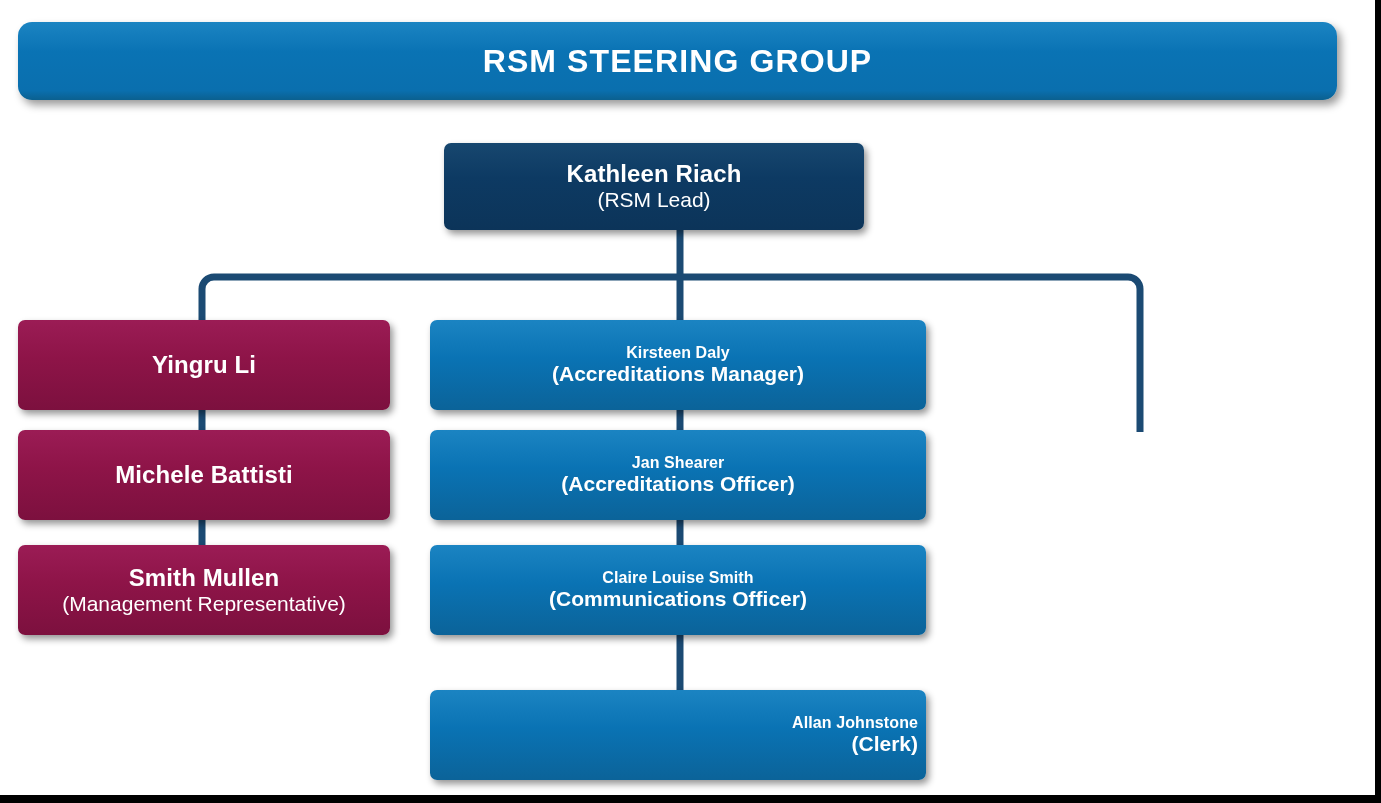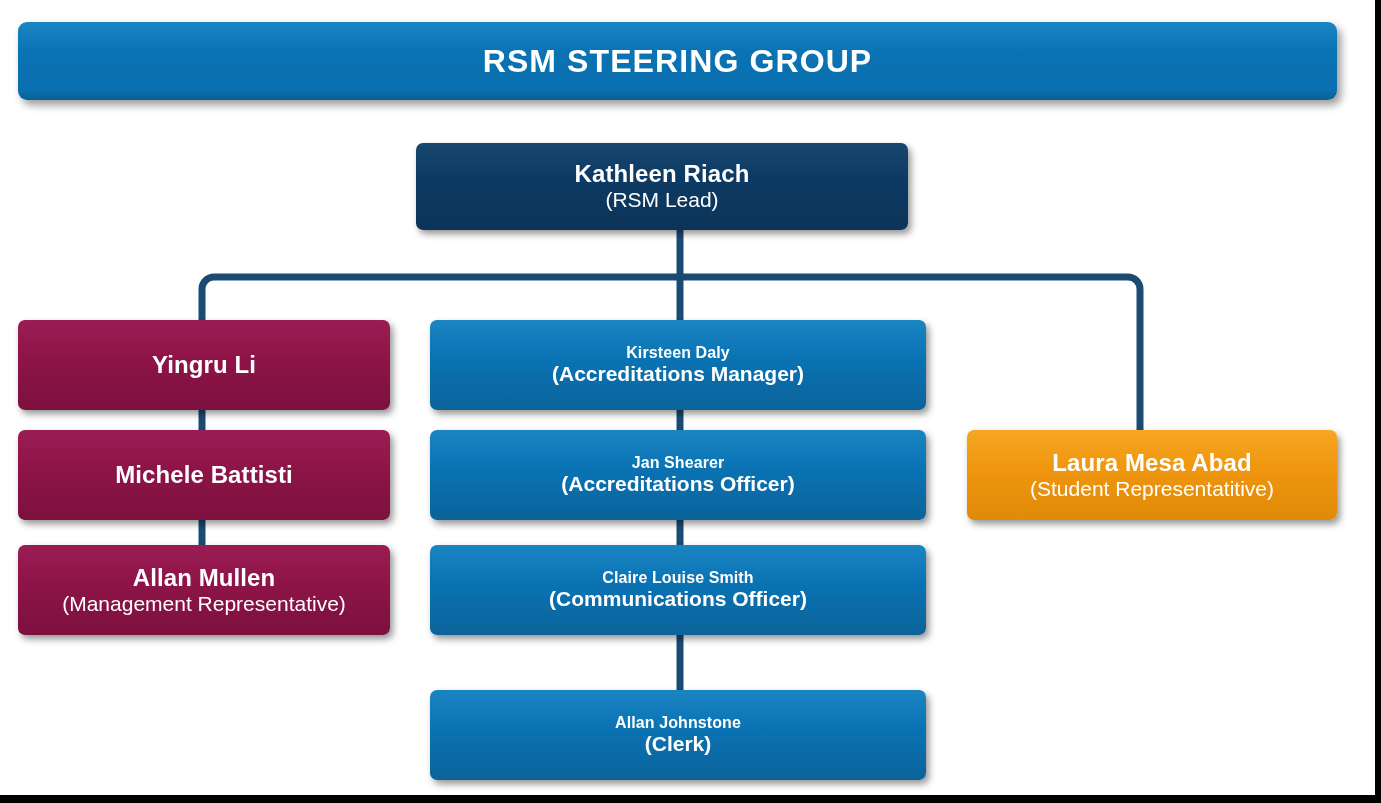--- a/index.html
+++ b/index.html
@@ -71,21 +71,21 @@
     font-weight: normal;
   }
 
   
   .banner {
     position: absolute;
     left: 18px;
     top: 22px;
     width: 1319px;
     height: 78px;
-    border-radius: 9px;
+    border-radius: 14px;
     background: linear-gradient(180deg, #1b84c2 0%, #0a73b4 38%, #0a6fae 88%, #0b608f 100%);
     box-shadow: 4px 5px 9px rgba(0, 0, 0, 0.40);
     display: flex;
     align-items: center;
     justify-content: center;
     color: #ffffff;
     font-size: 32px;
     font-weight: bold;
     letter-spacing: 1.1px;
   }
@@ -100,23 +100,23 @@
   .node.maroon {
     background: linear-gradient(180deg, #9b1c55 0%, #8e1448 42%, #7c103e 100%);
     align-items: center;
   }
   .node.orange {
     background: linear-gradient(180deg, #f6a722 0%, #f0960f 42%, #e08a08 100%);
   }
 
   
   .lead-node {
-    left: 416px;
+    left: 444px;
     top: 143px;
-    width: 492px;
+    width: 420px;
     height: 87px;
     text-align: right;
   }
   .lead-node .node-name { font-size: 24px; }
   .lead-node .node-role { font-size: 21px; }
 
   .col-center {
     left: 430px;
     width: 496px;
     height: 90px;
@@ -136,21 +136,21 @@
     left: 967px;
     width: 370px;
     height: 90px;
   }
   .col-right .node-name { font-size: 24px; }
   .col-right .node-role { font-size: 21px; }
 
   .row-1 { top: 320px; }
   .row-2 { top: 430px; }
   .row-3 { top: 545px; }
-  .row-4 { top: 690px; }
+  .row-4 { top: 690px; align-items: flex-end; }
 </style>
 </head>
 <body>
 
 <div id="chart-canvas">
 
   <svg class="connectors" viewBox="0 0 1381 803" width="1381" height="803" aria-hidden="true">
     <g fill="none" stroke="#1b4a73" stroke-width="7" stroke-linecap="butt">
 
       <path d="M 680 230 L 680 320"></path>
@@ -177,42 +177,38 @@
     <span class="node-role">(RSM Lead)</span>
   </div>
 
   <div class="node maroon col-left row-1">
     <span class="node-name">Yingru Li</span>
   </div>
   <div class="node maroon col-left row-2">
     <span class="node-name">Michele Battisti</span>
   </div>
   <div class="node maroon col-left row-3">
-    <span class="node-name">Allan Mullen</span>
+    <span class="node-name">Smith Mullen</span>
     <span class="node-role">(Management Representative)</span>
   </div>
 
   <div class="node blue col-center row-1">
     <span class="node-name">Kirsteen Daly</span>
     <span class="node-role">(Accreditations Manager)</span>
   </div>
   <div class="node blue col-center row-2">
     <span class="node-name">Jan Shearer</span>
     <span class="node-role">(Accreditations Officer)</span>
   </div>
   <div class="node blue col-center row-3">
     <span class="node-name">Claire Louise Smith</span>
     <span class="node-role">(Communications Officer)</span>
   </div>
   <div class="node blue col-center row-4">
     <span class="node-name">Allan Johnstone</span>
     <span class="node-role">(Clerk)</span>
   </div>
 
-  <div class="node orange col-right row-2">
-    <span class="node-name">Laura Mesa Abad</span>
-    <span class="node-role">(Student Representatitive)</span>
-  </div>
 
   <div class="frame-edge-right"></div>
   <div class="frame-edge-bottom"></div>
 
 </div>
 
 </body></html>

